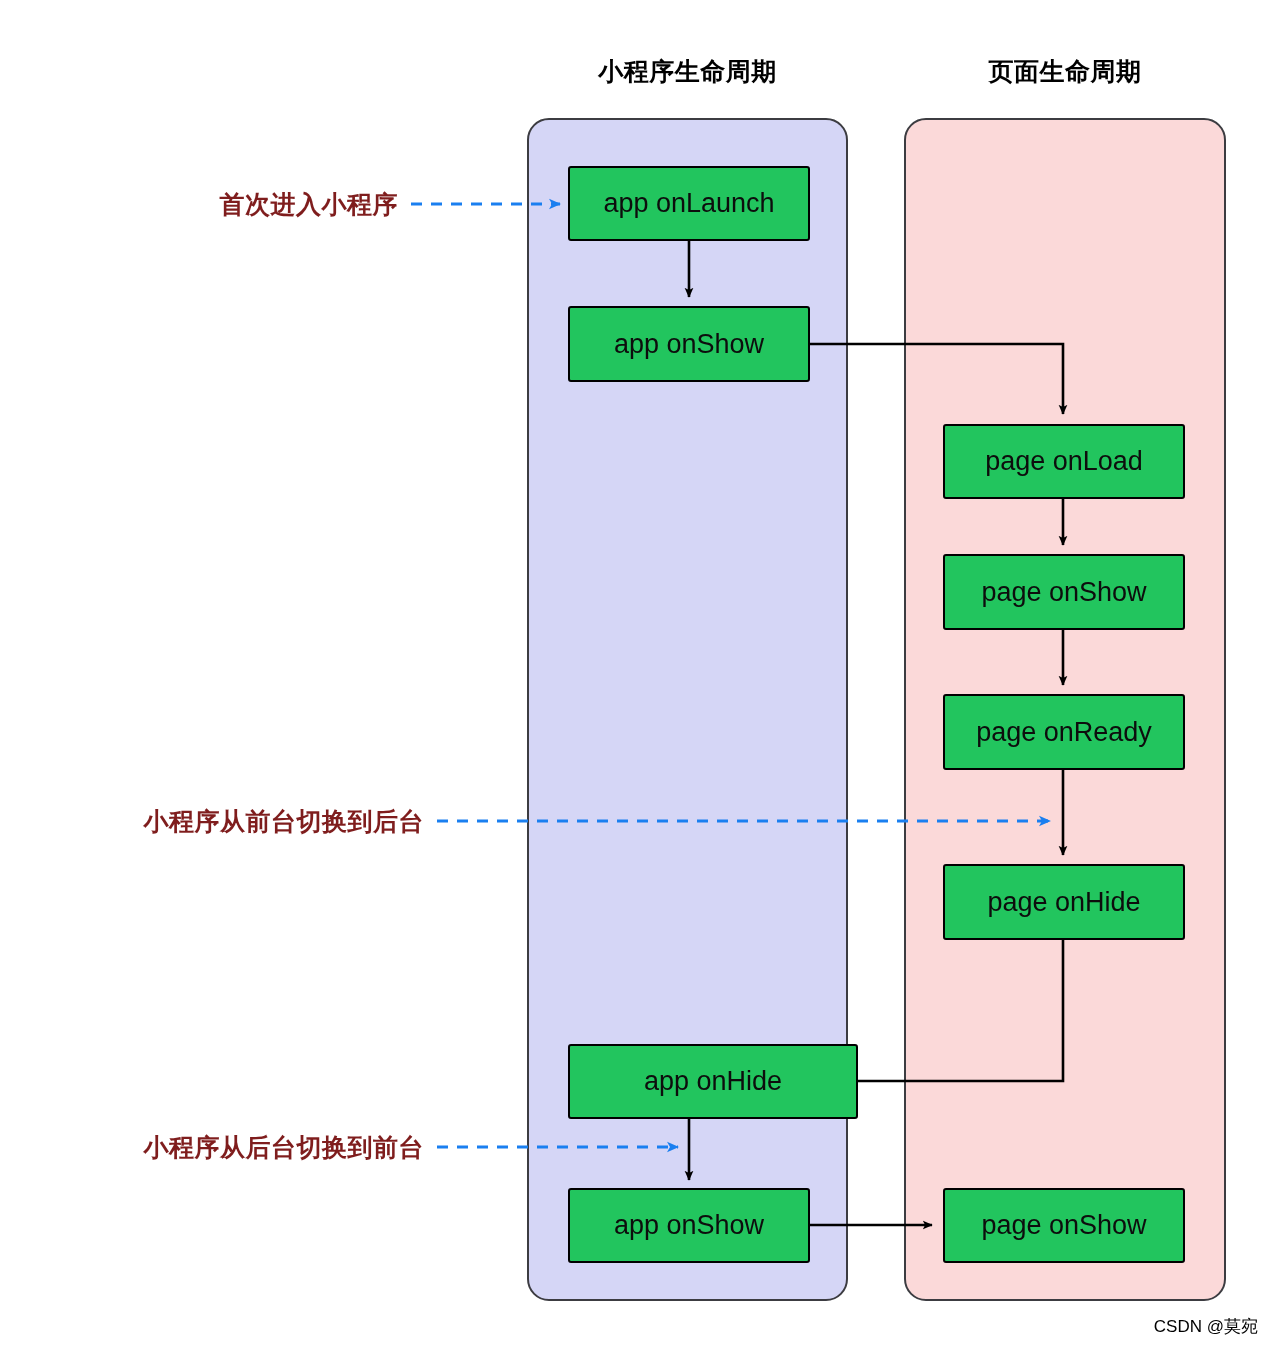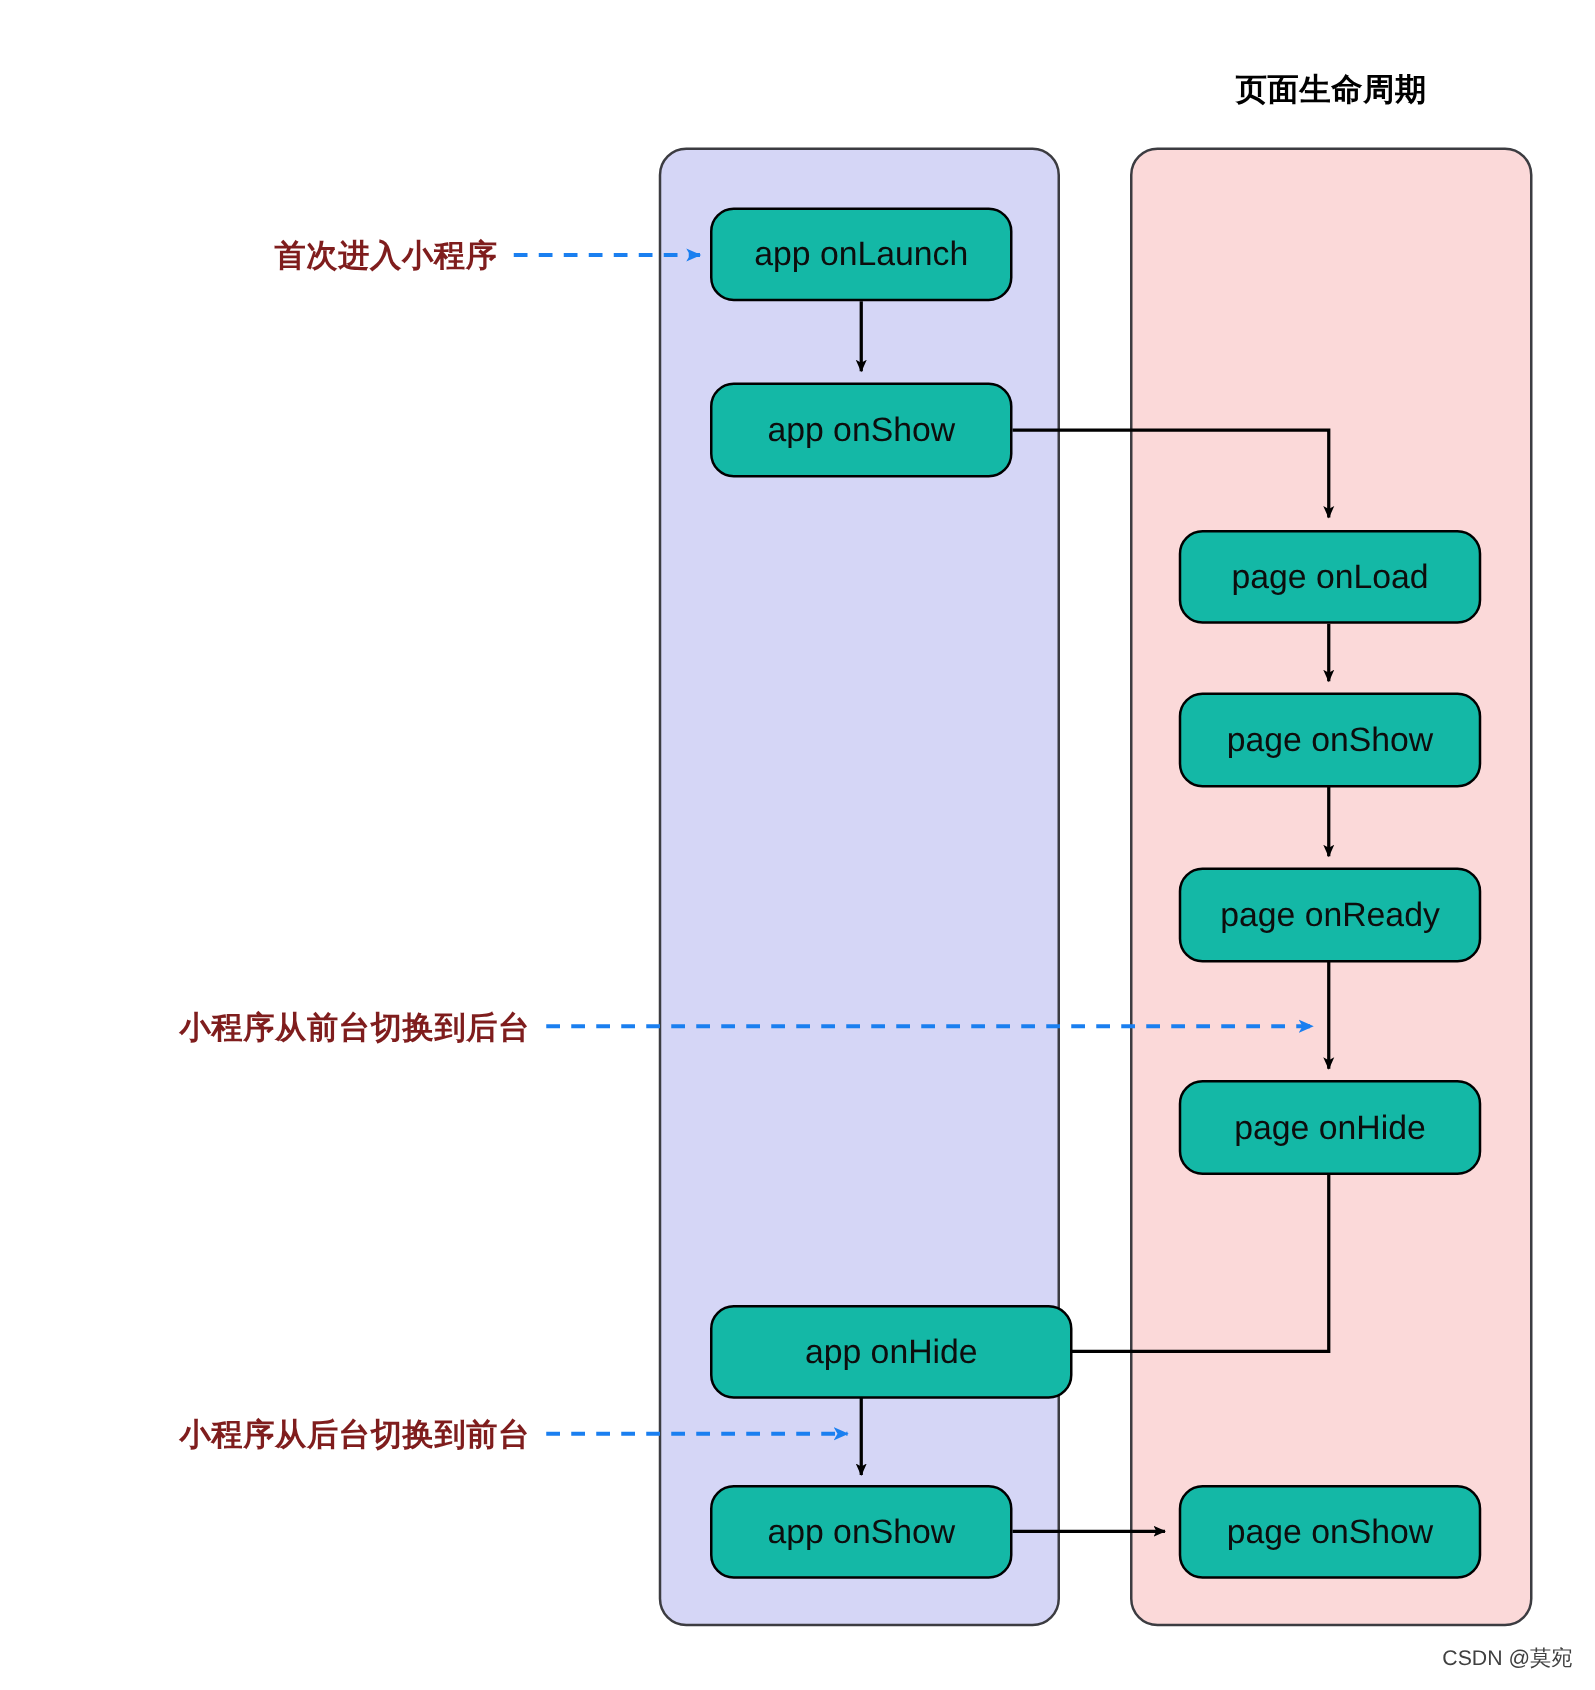--- a/index.html
+++ b/index.html
@@ -31,23 +31,23 @@
     border: 2px solid #3c3c41;
     border-radius: 22px;
     box-sizing: border-box;
   }
   .lane-app   { left: 527px;  top: 118px; width: 321px;  height: 1183px; background: #d5d6f6; }
   .lane-page  { left: 904px;  top: 118px; width: 322px;  height: 1183px; background: #fbd9d9; }
 
   .node {
     position: absolute;
     box-sizing: border-box;
-    background: #14b8a6;
+    background: #22c55e;
     border: 2.2px solid #000000;
-    border-radius: 19px;
+    border-radius: 3px;
     display: flex;
     align-items: center;
     justify-content: center;
     font-size: 27px;
     color: #0d0d0d;
     white-space: nowrap;
   }
 
   .side-label {
     position: absolute;
@@ -66,29 +66,30 @@
     width: 1276px;
     height: 1352px;
     pointer-events: none;
   }
 
   .watermark {
     position: absolute;
     right: 18px;
     bottom: 14px;
     font-size: 17px;
-    color: #404040;
+    color: #000000;
     white-space: nowrap;
   }
 </style>
 </head>
 <body>
 
 <div id="canvas">
 
+  <div class="col-title" style="left:527px; top:55px; width:321px;">小程序生命周期</div>
   <div class="col-title" style="left:904px; top:55px; width:322px;">页面生命周期</div>
 
   <div class="lane lane-app"></div>
   <div class="lane lane-page"></div>
 
   <svg class="svg-layer" viewBox="0 0 1276 1352" xmlns="http://www.w3.org/2000/svg">
     <defs>
       <marker id="arrowBlack" markerWidth="11" markerHeight="11" refX="9.2" refY="4.6" orient="auto" markerUnits="userSpaceOnUse">
         <path d="M0,0.2 L10,4.6 L0,9 L2.3,4.6 Z" fill="#000000"></path>
       </marker>

